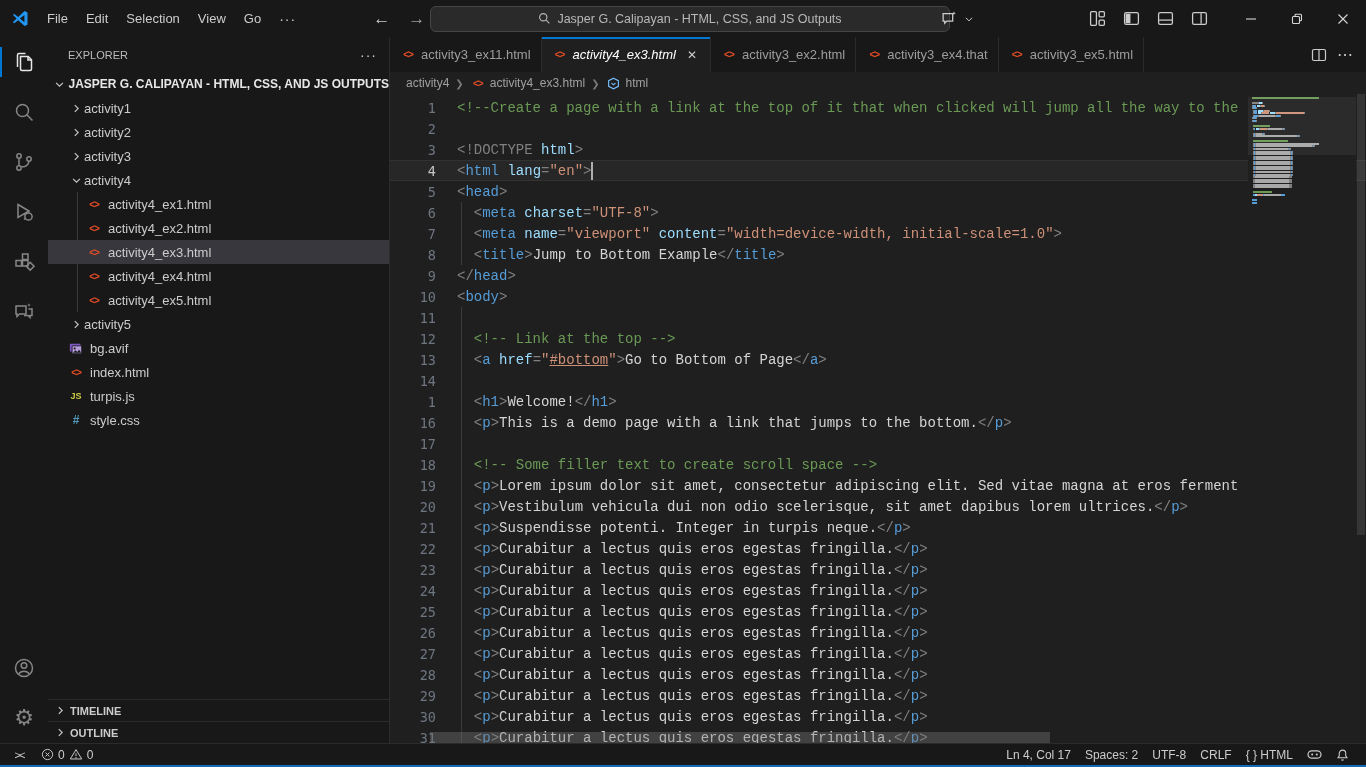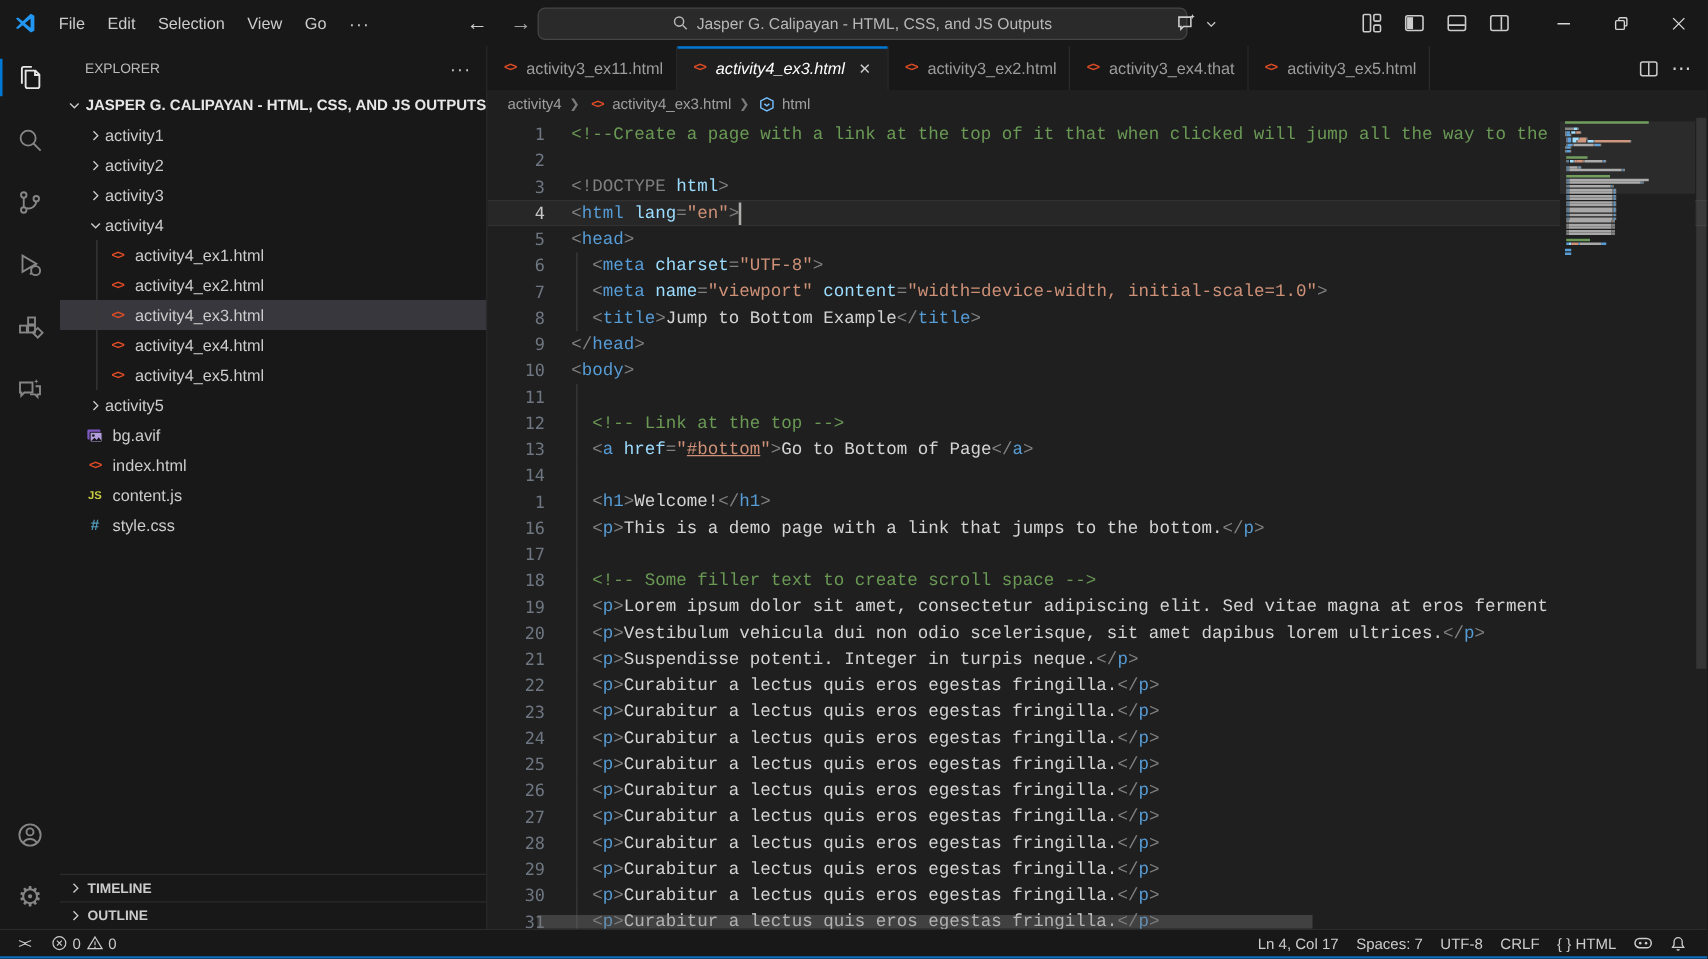--- a/index.html
+++ b/index.html
@@ -351,21 +351,21 @@
               </svg>
             </span>
             <span>bg.avif</span>
           </div>
           <div class="tree-row d1">
             <span class="fi fi-html">&lt;&gt;</span>
             <span>index.html</span>
           </div>
           <div class="tree-row d1">
             <span class="fi fi-js">JS</span>
-            <span>content.js</span>
+            <span>turpis.js</span>
           </div>
           <div class="tree-row d1">
             <span class="fi fi-css">#</span>
             <span>style.css</span>
           </div>
         </div>
       <div class="sb-bottom" id="sb-sections">
           <div class="sb-section">
             <span class="chev">
               <svg width="11" height="11" viewBox="0 0 16 16">
@@ -787,21 +787,21 @@
       <span>0</span>
       <svg width="14" height="13" viewBox="0 0 16 16">
           <path d="M8 2 L15 13.5 H1 Z" fill="none" stroke="#cccccc" stroke-width="1.2"></path>
           <line x1="8" y1="6.5" x2="8" y2="10" stroke="#cccccc" stroke-width="1.2"></line>
           <circle cx="8" cy="12" r="0.8" fill="#cccccc"></circle>
         </svg>
       <span>0</span>
     </span>
     <span class="sb-right" id="sb-right">
         <span class="sb-item">Ln 4, Col 17</span>
-        <span class="sb-item">Spaces: 7</span>
+        <span class="sb-item">Spaces: 2</span>
         <span class="sb-item">UTF-8</span>
         <span class="sb-item">CRLF</span>
         <span class="sb-item">{ } HTML</span>
         <span class="sb-item">
           <svg width="15" height="13" viewBox="0 0 16 14">
             <rect x="1" y="3" width="14" height="8" rx="4" fill="none" stroke="#cccccc" stroke-width="1.3"></rect>
             <circle cx="5.5" cy="7" r="1.1" fill="#cccccc"></circle>
             <circle cx="10.5" cy="7" r="1.1" fill="#cccccc"></circle>
           </svg>
         </span>

